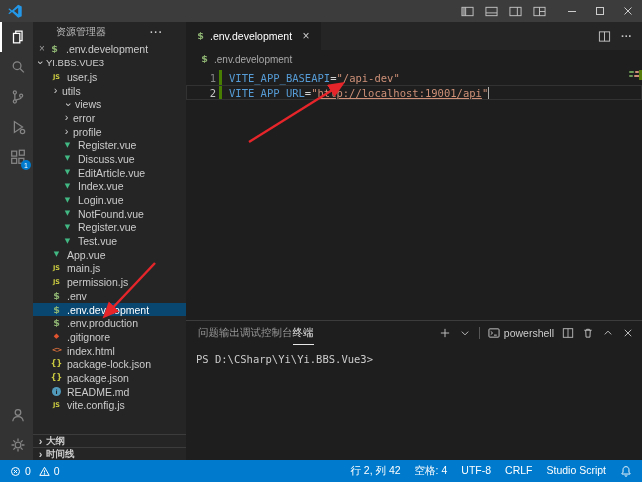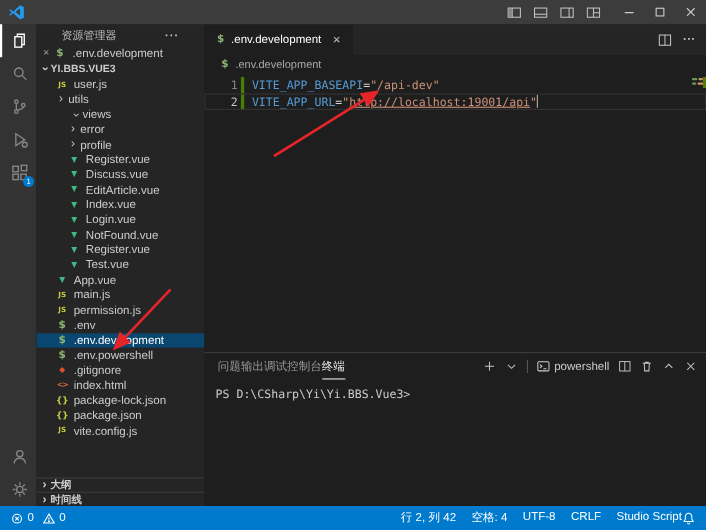--- a/index.html
+++ b/index.html
@@ -22,21 +22,21 @@
   .ab-item{height:30px;display:flex;align-items:center;justify-content:center;color:#858585;border-left:2px solid transparent;position:relative;cursor:pointer}
   .ab-item.active{color:#fff;border-left-color:#fff}
   .ab-badge{position:absolute;right:2px;bottom:2px;background:#007acc;color:#fff;font-size:7px;min-width:10px;height:10px;border-radius:5px;display:flex;align-items:center;justify-content:center;padding:0 2px}
   .ab-spacer{flex:1}
 
   
   .sidebar{width:153px;background:#252526;display:flex;flex-direction:column;font-size:10.5px;overflow:hidden}
   .sb-title{height:20px;display:flex;align-items:center;padding:0 23px;color:#bbbbbb;font-size:10px}
   .sb-title .more{margin-left:auto;color:#cccccc;letter-spacing:1px;font-weight:700}
   .sb-section-header{height:16px;display:flex;align-items:center;font-weight:700;color:#cccccc;font-size:9.5px;padding-left:2px}
-  .project-header{height:15px;display:flex;align-items:center;font-weight:700;color:#cccccc;font-size:9.5px;padding-left:2px}
+  .project-header{height:15px;display:flex;align-items:center;font-weight:400;color:#cccccc;font-size:9.5px;padding-left:2px}
   .chevron{display:inline-block;width:11px;min-width:11px;text-align:center;color:#cccccc;font-size:11px;line-height:1}
   .chevron.open{transform:rotate(90deg)}
   .oe-row{height:13px;display:flex;align-items:center;padding-left:3px;color:#cccccc;cursor:pointer}
   .oe-close{width:12px;text-align:center;color:#999;font-size:10px}
   .oe-label{margin-left:2px}
   .file-tree{flex:1;overflow:hidden}
   .tree-row{height:13.7px;display:flex;align-items:center;color:#cccccc;white-space:nowrap;cursor:pointer}
   .tree-row.selected{background:#094771;color:#fff}
   .ficon{width:13px;min-width:13px;text-align:center;margin-right:3px;font-family:"DejaVu Sans",sans-serif;line-height:1}
   .ic-js{color:#cbcb41;font-size:6.5px;font-weight:700}
@@ -81,21 +81,21 @@
   .panel-tab{display:flex;align-items:center;color:#969696;font-size:10.5px;border-bottom:1px solid transparent;cursor:pointer}
   .panel-tab.active{color:#e7e7e7;border-bottom-color:#e7e7e7}
   .panel-actions{margin-left:auto;display:flex;align-items:center;gap:8px;color:#c5c5c5}
   .pa-sep{width:1px;height:12px;background:#555}
   .shell-label{display:flex;align-items:center;gap:4px;font-size:10.5px;color:#ccc}
   .terminal{flex:1;padding:8px 10px;font-family:"DejaVu Sans Mono","Liberation Mono",monospace;font-size:10.5px;color:#ccc}
 
   
   .statusbar{height:22px;background:#007acc;display:flex;align-items:center;padding:0 10px;color:#fff;font-size:10.5px}
   .status-left{display:flex;align-items:center;gap:4px;cursor:pointer}
-  .status-right{margin-left:auto;display:flex;align-items:center;}
+  .status-right{margin-left:auto;display:flex;align-items:center;gap:14px}
   .status-item{white-space:nowrap;cursor:pointer}
 
   .arrows{position:absolute;inset:0;z-index:100;pointer-events:none}
 </style>
 </head>
 <body>
 
 <div class="titlebar">
   <span class="logo">
     <svg width="14" height="14" viewBox="0 0 15 15">
@@ -301,37 +301,41 @@
         <div class="tree-row" style="padding-left: 17px;">
           <span class="ficon ic-shell">$</span>
           <span class="tree-label">.env</span>
         </div>
         <div class="tree-row selected" style="padding-left: 17px;">
           <span class="ficon ic-shell">$</span>
           <span class="tree-label">.env.development</span>
         </div>
         <div class="tree-row" style="padding-left: 17px;">
           <span class="ficon ic-shell">$</span>
-          <span class="tree-label">.env.powershell</span>
+          <span class="tree-label">.env.production</span>
         </div>
         <div class="tree-row" style="padding-left: 17px;">
           <span class="ficon ic-git">◆</span>
           <span class="tree-label">.gitignore</span>
         </div>
         <div class="tree-row" style="padding-left: 17px;">
           <span class="ficon ic-html">&lt;&gt;</span>
           <span class="tree-label">index.html</span>
         </div>
         <div class="tree-row" style="padding-left: 17px;">
           <span class="ficon ic-json">{}</span>
           <span class="tree-label">package-lock.json</span>
         </div>
         <div class="tree-row" style="padding-left: 17px;">
           <span class="ficon ic-json">{}</span>
           <span class="tree-label">package.json</span>
+        </div>
+        <div class="tree-row" style="padding-left: 17px;">
+          <span class="ficon ic-md">i</span>
+          <span class="tree-label">README.md</span>
         </div>
         <div class="tree-row" style="padding-left: 17px;">
           <span class="ficon ic-js">JS</span>
           <span class="tree-label">vite.config.js</span>
         </div>
       </div>
     <div>
         <div class="bottom-section">
           <span class="chevron">›</span>
           <span>大纲</span>

